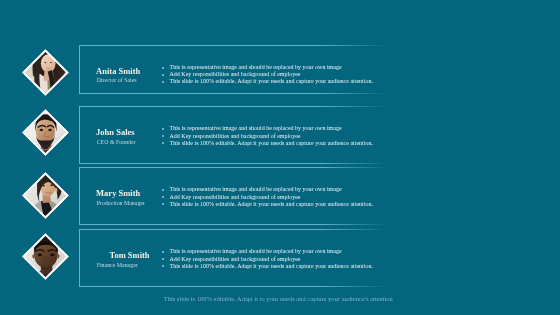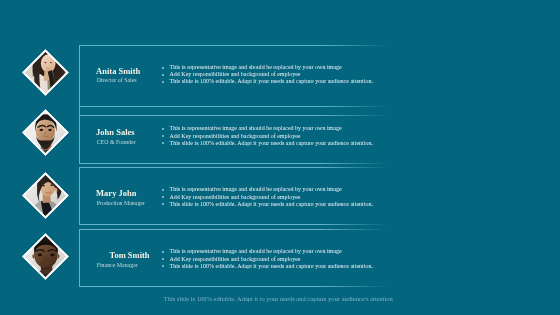--- a/index.html
+++ b/index.html
@@ -72,21 +72,21 @@
         <path d="M48 46 L64 46 L66 68 L46 70 Z" fill="#d6ab88"></path>
         <path d="M55 50 C60 70 62 88 62 110 L74 110 C72 84 70 64 64 46 Z" fill="#241b17"></path>
         <path d="M26 50 C24 70 28 90 33 110 L44 110 C38 86 35 64 38 44 Z" fill="#31251e"></path>
         <path d="M50 0 C64 -6 80 2 84 16 C76 6 64 2 50 4 Z" fill="#6a4c39"></path>
         <ellipse cx="50" cy="30" rx="2.2" ry="1.4" fill="#3c2a1e"></ellipse>
         <ellipse cx="62" cy="30" rx="2.2" ry="1.4" fill="#3c2a1e"></ellipse>
         <path d="M52 42 C55 44 59 44 61 42" stroke="#b87d63" stroke-width="1.6" fill="none"></path>
       </svg>
     </div>
   </div>
-  <div class="card" style="top:44.6px;height:71px;">
+  <div class="card" style="top:44.6px;height:49px;">
     <div class="cb-t"></div>
     <div class="cb-b"></div>
     <div class="cb-l"></div>
     <div class="name" style="left:17.6px;top:22.2px;">Anita Smith</div>
     <div class="role" style="left:18.2px;top:32.8px;">Director of Sales</div>
     <div class="bullets" style="top:19.6px;">
       <div class="bul">This is representative  image and should be replaced  by your own image</div>
       <div class="bul">Add Key responsibilities and background  of employee</div>
       <div class="bul">This slide is 100% editable.  Adapt it your needs and capture your audience attention.</div>
     </div>
@@ -163,21 +163,21 @@
         <path d="M60 23 C63 21 69 22 71 25" stroke="#32251d" stroke-width="1.8" fill="none"></path>
         <path d="M50 44 C54 47 59 47 62 44" stroke="#a5694a" stroke-width="1.8" fill="none"></path>
         <path d="M71 34 C77 34 78 43 73 46 C71 42 71 38 71 34 Z" fill="#d3a178"></path>
       </svg>
     </div>
   </div>
   <div class="card" style="top:166.9px;height:57.7px;">
     <div class="cb-t"></div>
     <div class="cb-b"></div>
     <div class="cb-l"></div>
-    <div class="name" style="left:17.6px;top:22.2px;">Mary John</div>
+    <div class="name" style="left:17.6px;top:22.2px;">Mary Smith</div>
     <div class="role" style="left:18.2px;top:32.8px;">Production Manager</div>
     <div class="bullets" style="top:19.6px;">
       <div class="bul">This is representative  image and should be replaced  by your own image</div>
       <div class="bul">Add Key responsibilities and background  of employee</div>
       <div class="bul">This slide is 100% editable.  Adapt it your needs and capture your audience attention.</div>
     </div>
   </div>
   <div class="photo" style="top:239.75px;">
     <div class="inner">
       <svg viewBox="0 0 100 100">

